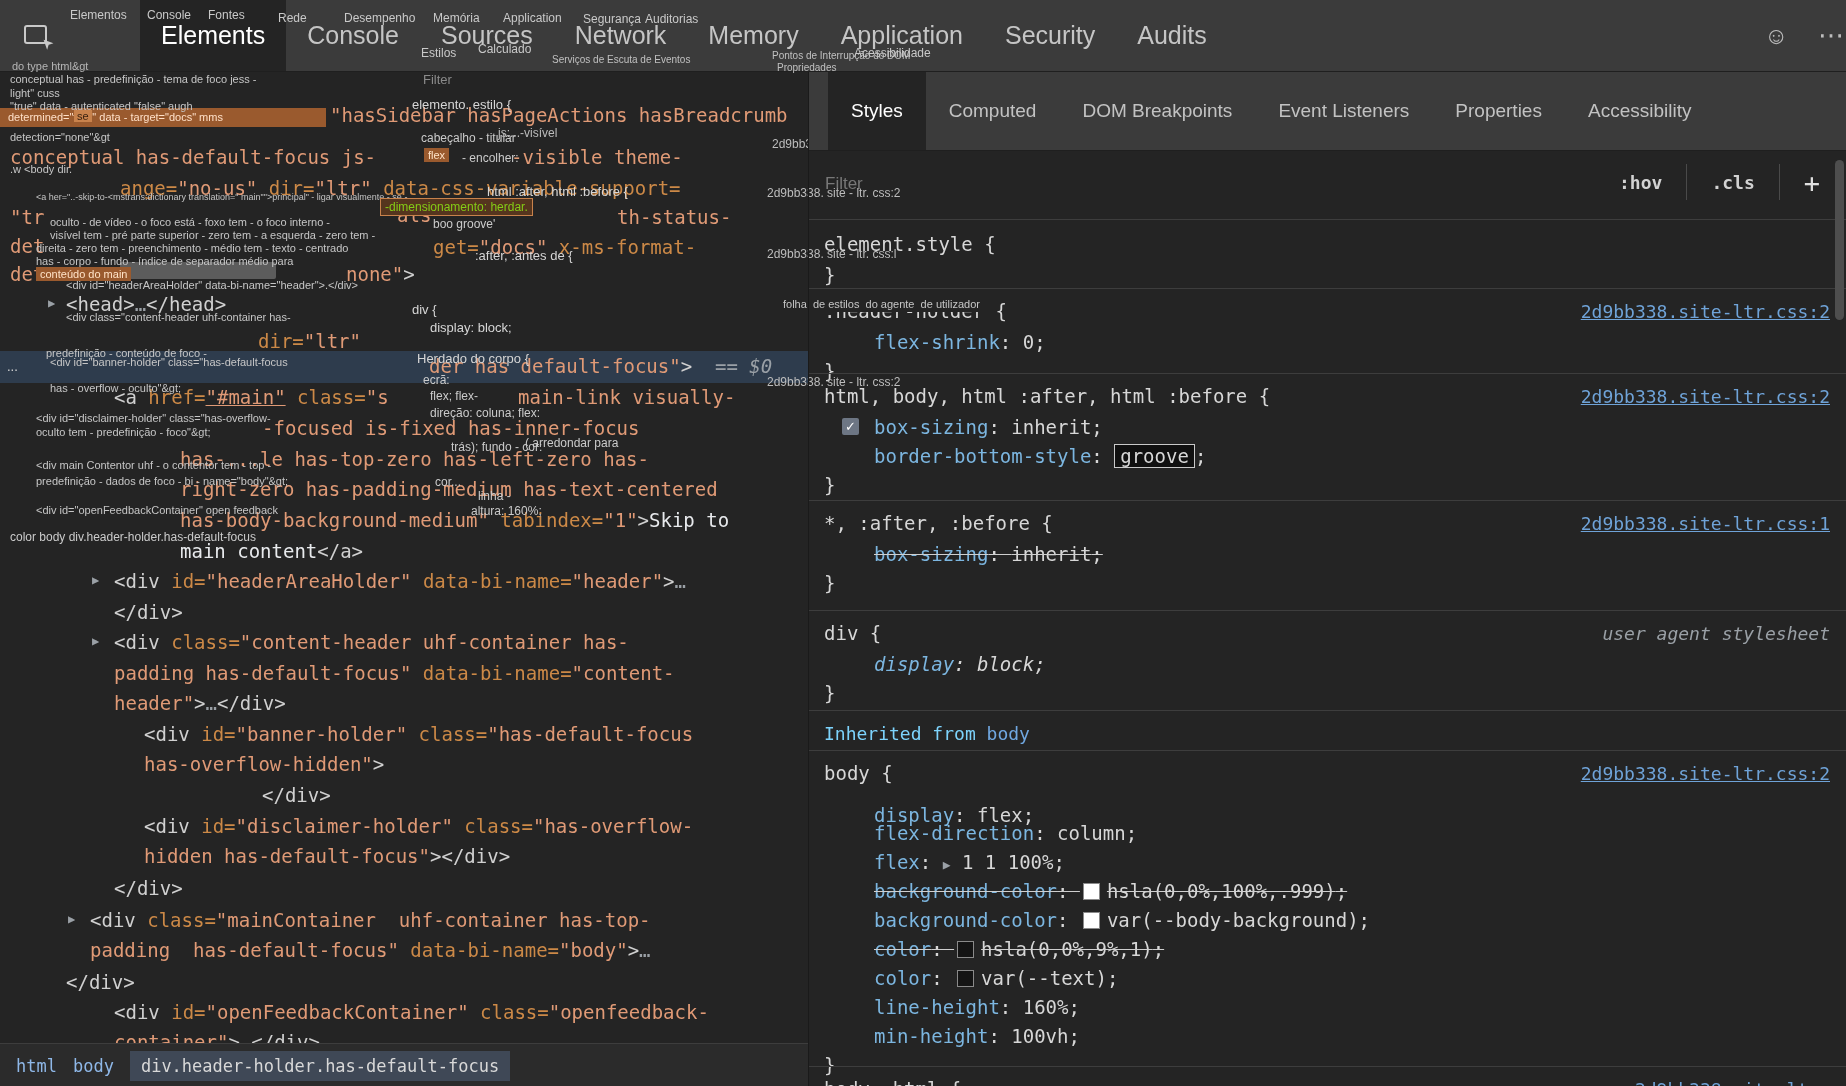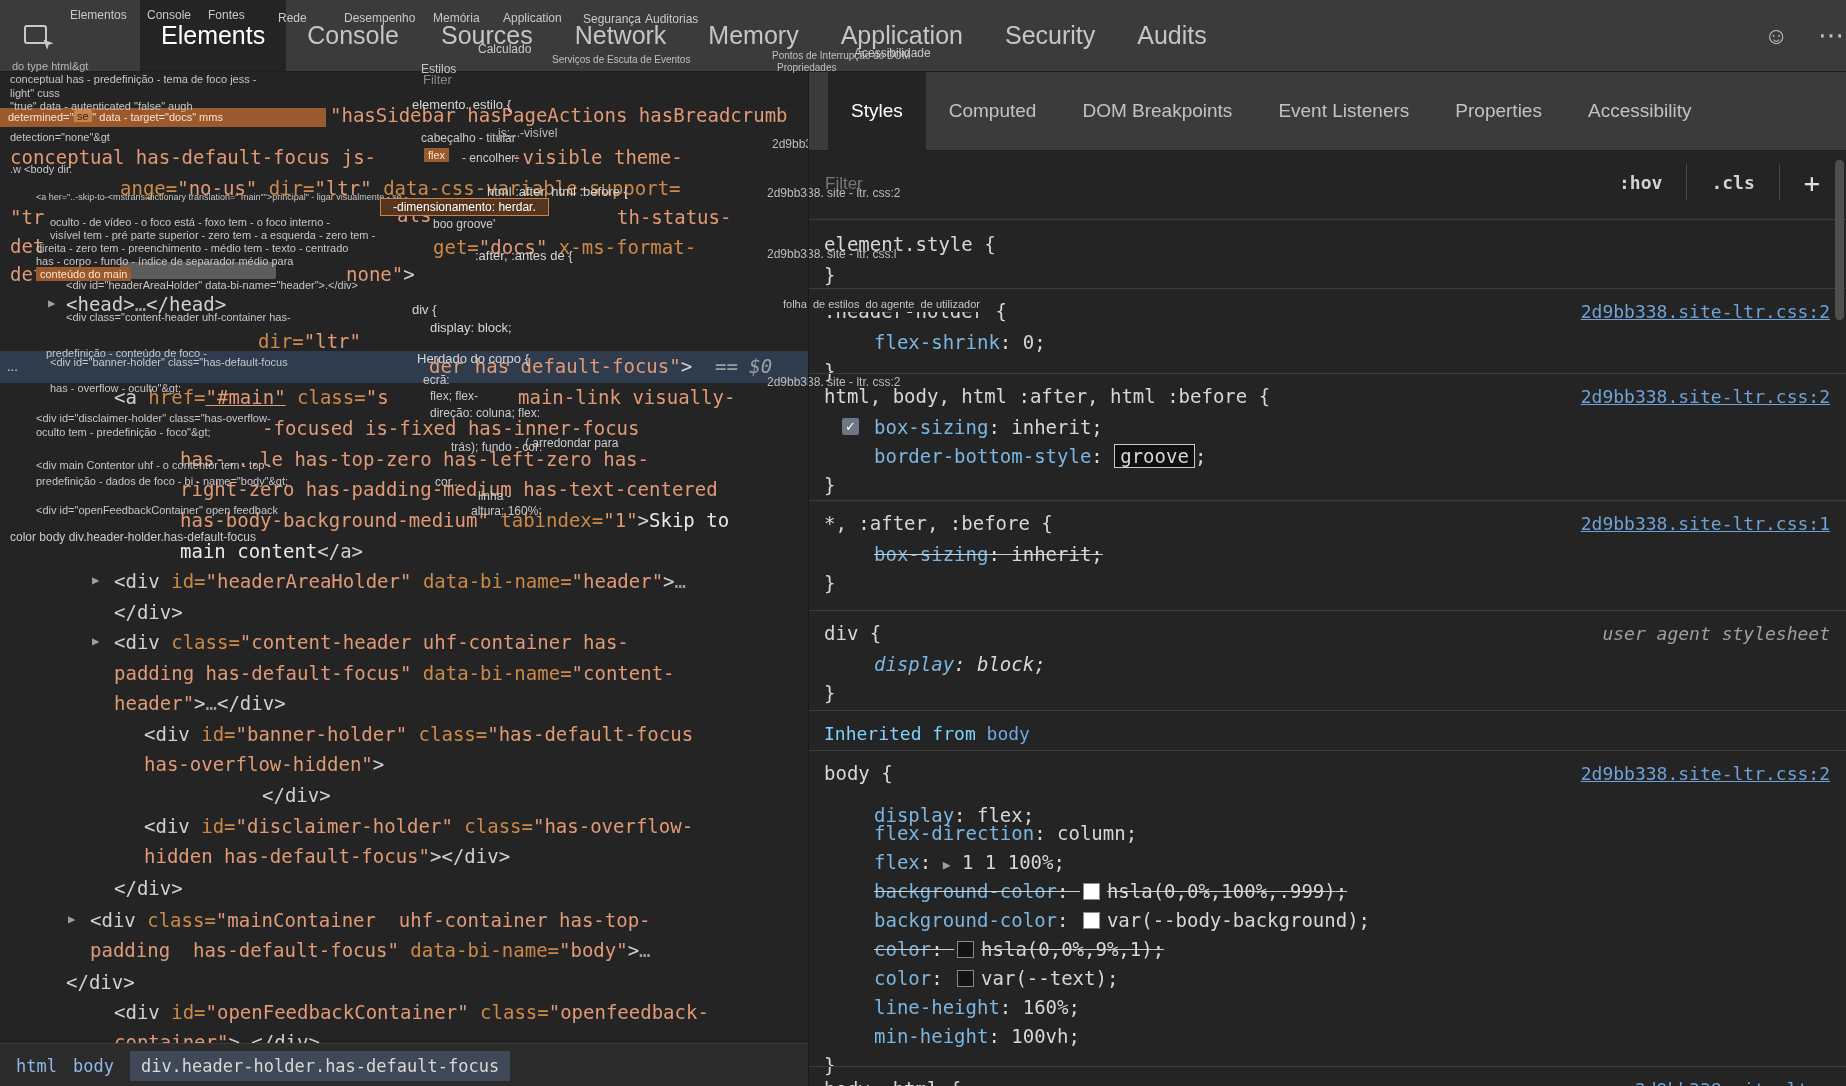--- a/index.html
+++ b/index.html
@@ -28,21 +28,21 @@
   .pt-t{color:#d0d0d0}.pt-a{color:#cc8947}.pt-v{color:#e09a76}
   .pt-vl{color:#e09a76;text-decoration:underline}
   .pt-w{color:#e8eaed}.pt-d{color:#9aa0a6}.pt-di{color:#9aa0a6;font-style:italic}
   .ghost{position:absolute;z-index:4;white-space:pre;font-family:"Liberation Sans",sans-serif;}
   .g9{font-size:9px;color:#c4c4c4}.g10{font-size:12px;color:#bdbdbd}
   .g11{font-size:11px;color:#c6c6c6}.g11o{font-size:11px;color:#ffe0c8}
   .g12{font-size:12px;color:#cbcbcb}.g13{font-size:13px;color:#d6d6d6}
   .g13d{font-size:13px;color:#8a8a8a}
   .chip{font-size:11px;color:#ffe3c8;background:#9a5a2e;padding:1px 4px}
   .chip2{font-size:11px;color:#3a2210;background:#c8824c;padding:0 3px}
-  .chipb{font-size:12px;color:#ffffff;background:#55351e;border:1px solid #c8824c;padding:1px 12px}
+  .chipb{font-size:12px;color:#84cc16;background:#55351e;border:1px solid #c8824c;padding:1px 4px}
   .gdark{font-size:11px;color:#c6c6c6;background:#242424;padding:2px 4px;z-index:6}
   .arr{font-size:12px;color:#9aa0a6;font-family:"DejaVu Sans Mono",monospace}
   .g10t{font-size:10px;color:#c0c0c0}.g12t{font-size:12px;color:#c9c9c9}.g11t{font-size:11px;color:#b5b5b5}
 
   
   #right-tabbar{position:absolute;left:809px;top:71px;right:0;height:79px;background:#3b3b3b;
     border-bottom:1px solid #1f1f1f;display:flex;align-items:stretch;padding-left:19px;z-index:5;}
   .rt-tab{padding:0 23px;font-size:19px;color:#c2c2c2;display:flex;align-items:center;}
   .rt-tab.active{background:#242424;color:#fff;}
   #filter-row{position:absolute;left:809px;top:150px;right:0;height:69px;border-bottom:1px solid #3d3d3d;z-index:2;}
@@ -273,21 +273,21 @@
         <div class="ghost g12t" style="left: 70px; top: 8px;">Elementos</div>
         <div class="ghost g11t" style="left: 12px; top: 60px;">do type html&amp;gt</div>
         <div class="ghost g12t" style="left: 147px; top: 8px;">Console</div>
         <div class="ghost g12t" style="left: 208px; top: 8px;">Fontes</div>
         <div class="ghost g12t" style="left: 278px; top: 11px;">Rede</div>
         <div class="ghost g12t" style="left: 344px; top: 11px;">Desempenho</div>
         <div class="ghost g12t" style="left: 433px; top: 11px;">Memória</div>
         <div class="ghost g12t" style="left: 503px; top: 11px;">Application</div>
         <div class="ghost g12t" style="left: 583px; top: 12px;">Segurança</div>
         <div class="ghost g12t" style="left: 645px; top: 12px;">Auditorias</div>
-        <div class="ghost g12t" style="left: 421px; top: 62px;">Estilos</div>
+        <div class="ghost g12t" style="left: 421px; top: 46px;">Estilos</div>
         <div class="ghost g12t" style="left: 478px; top: 42px;">Calculado</div>
         <div class="ghost g10t" style="left: 552px; top: 54px;">Serviços de Escuta de Eventos</div>
         <div class="ghost g10t" style="left: 772px; top: 50px;">Pontos de Interrupção do DOM</div>
         <div class="ghost g10t" style="left: 777px; top: 62px;">Propriedades</div>
         <div class="ghost g12t" style="left: 854px; top: 46px;">Acessibilidade</div>
       </div>
     <div class="tb-icon" id="smiley">☺</div>
     <div class="tb-icon" id="more">⋯</div>
   </div>
 

